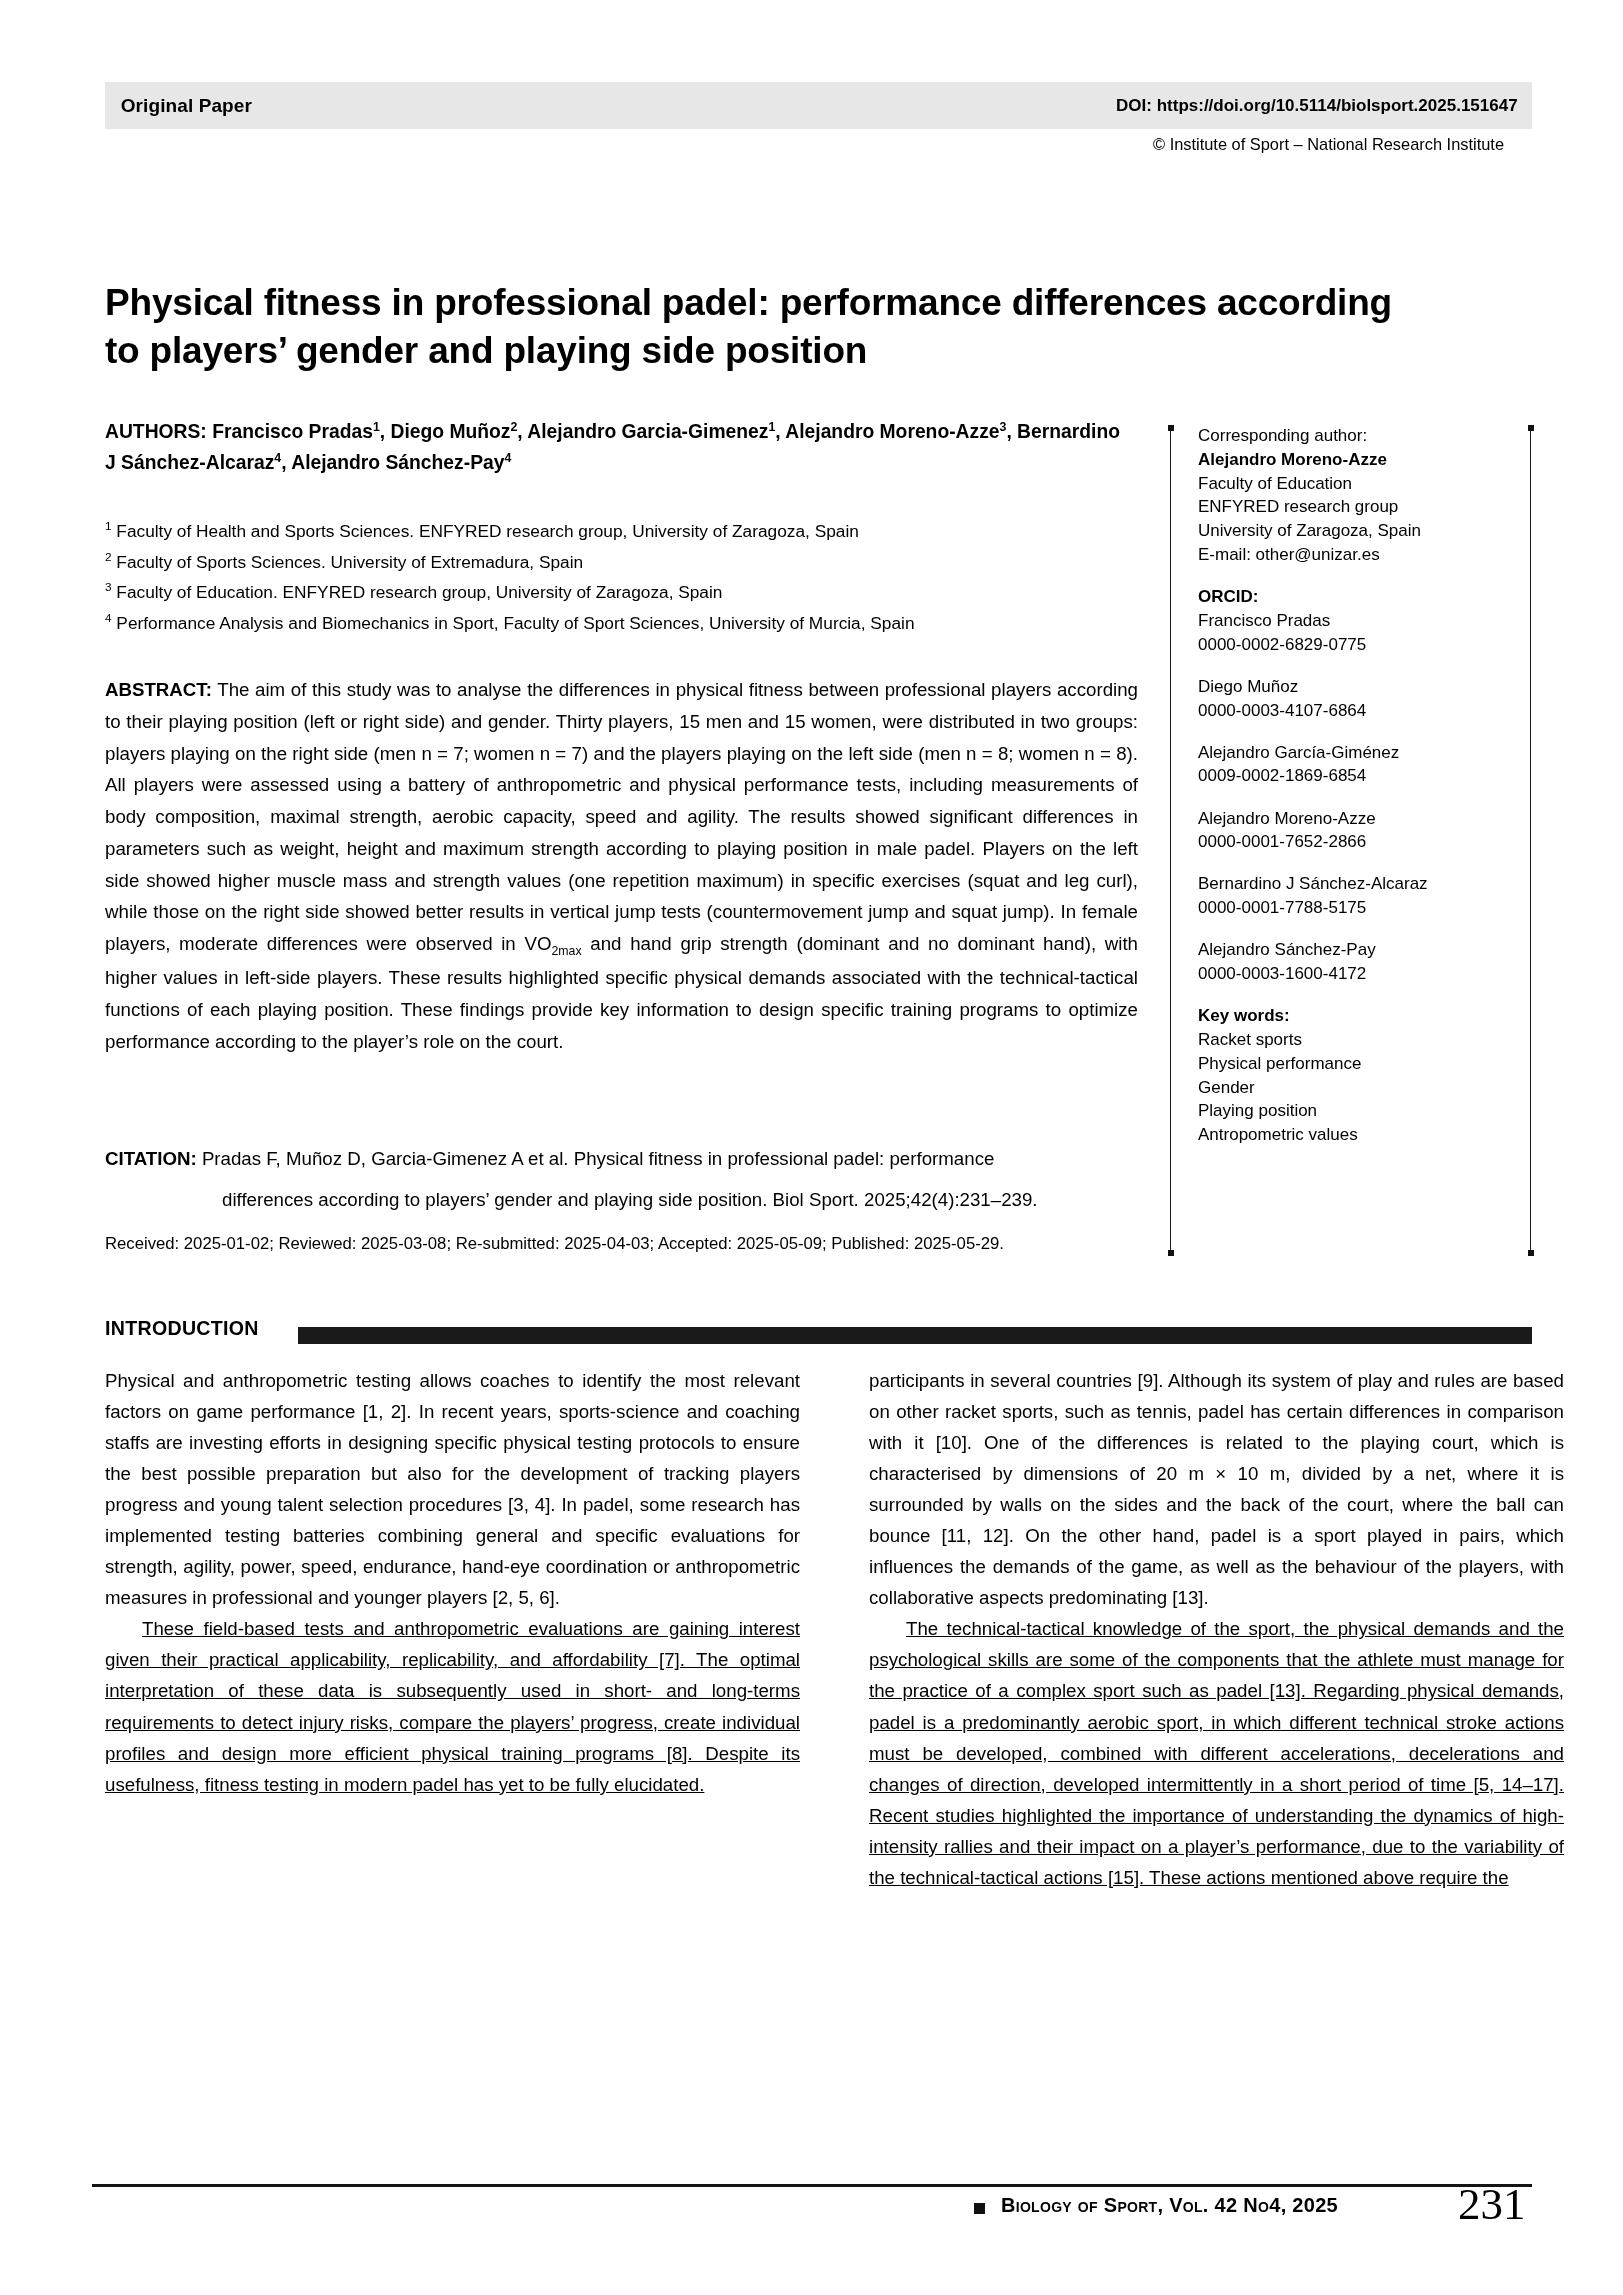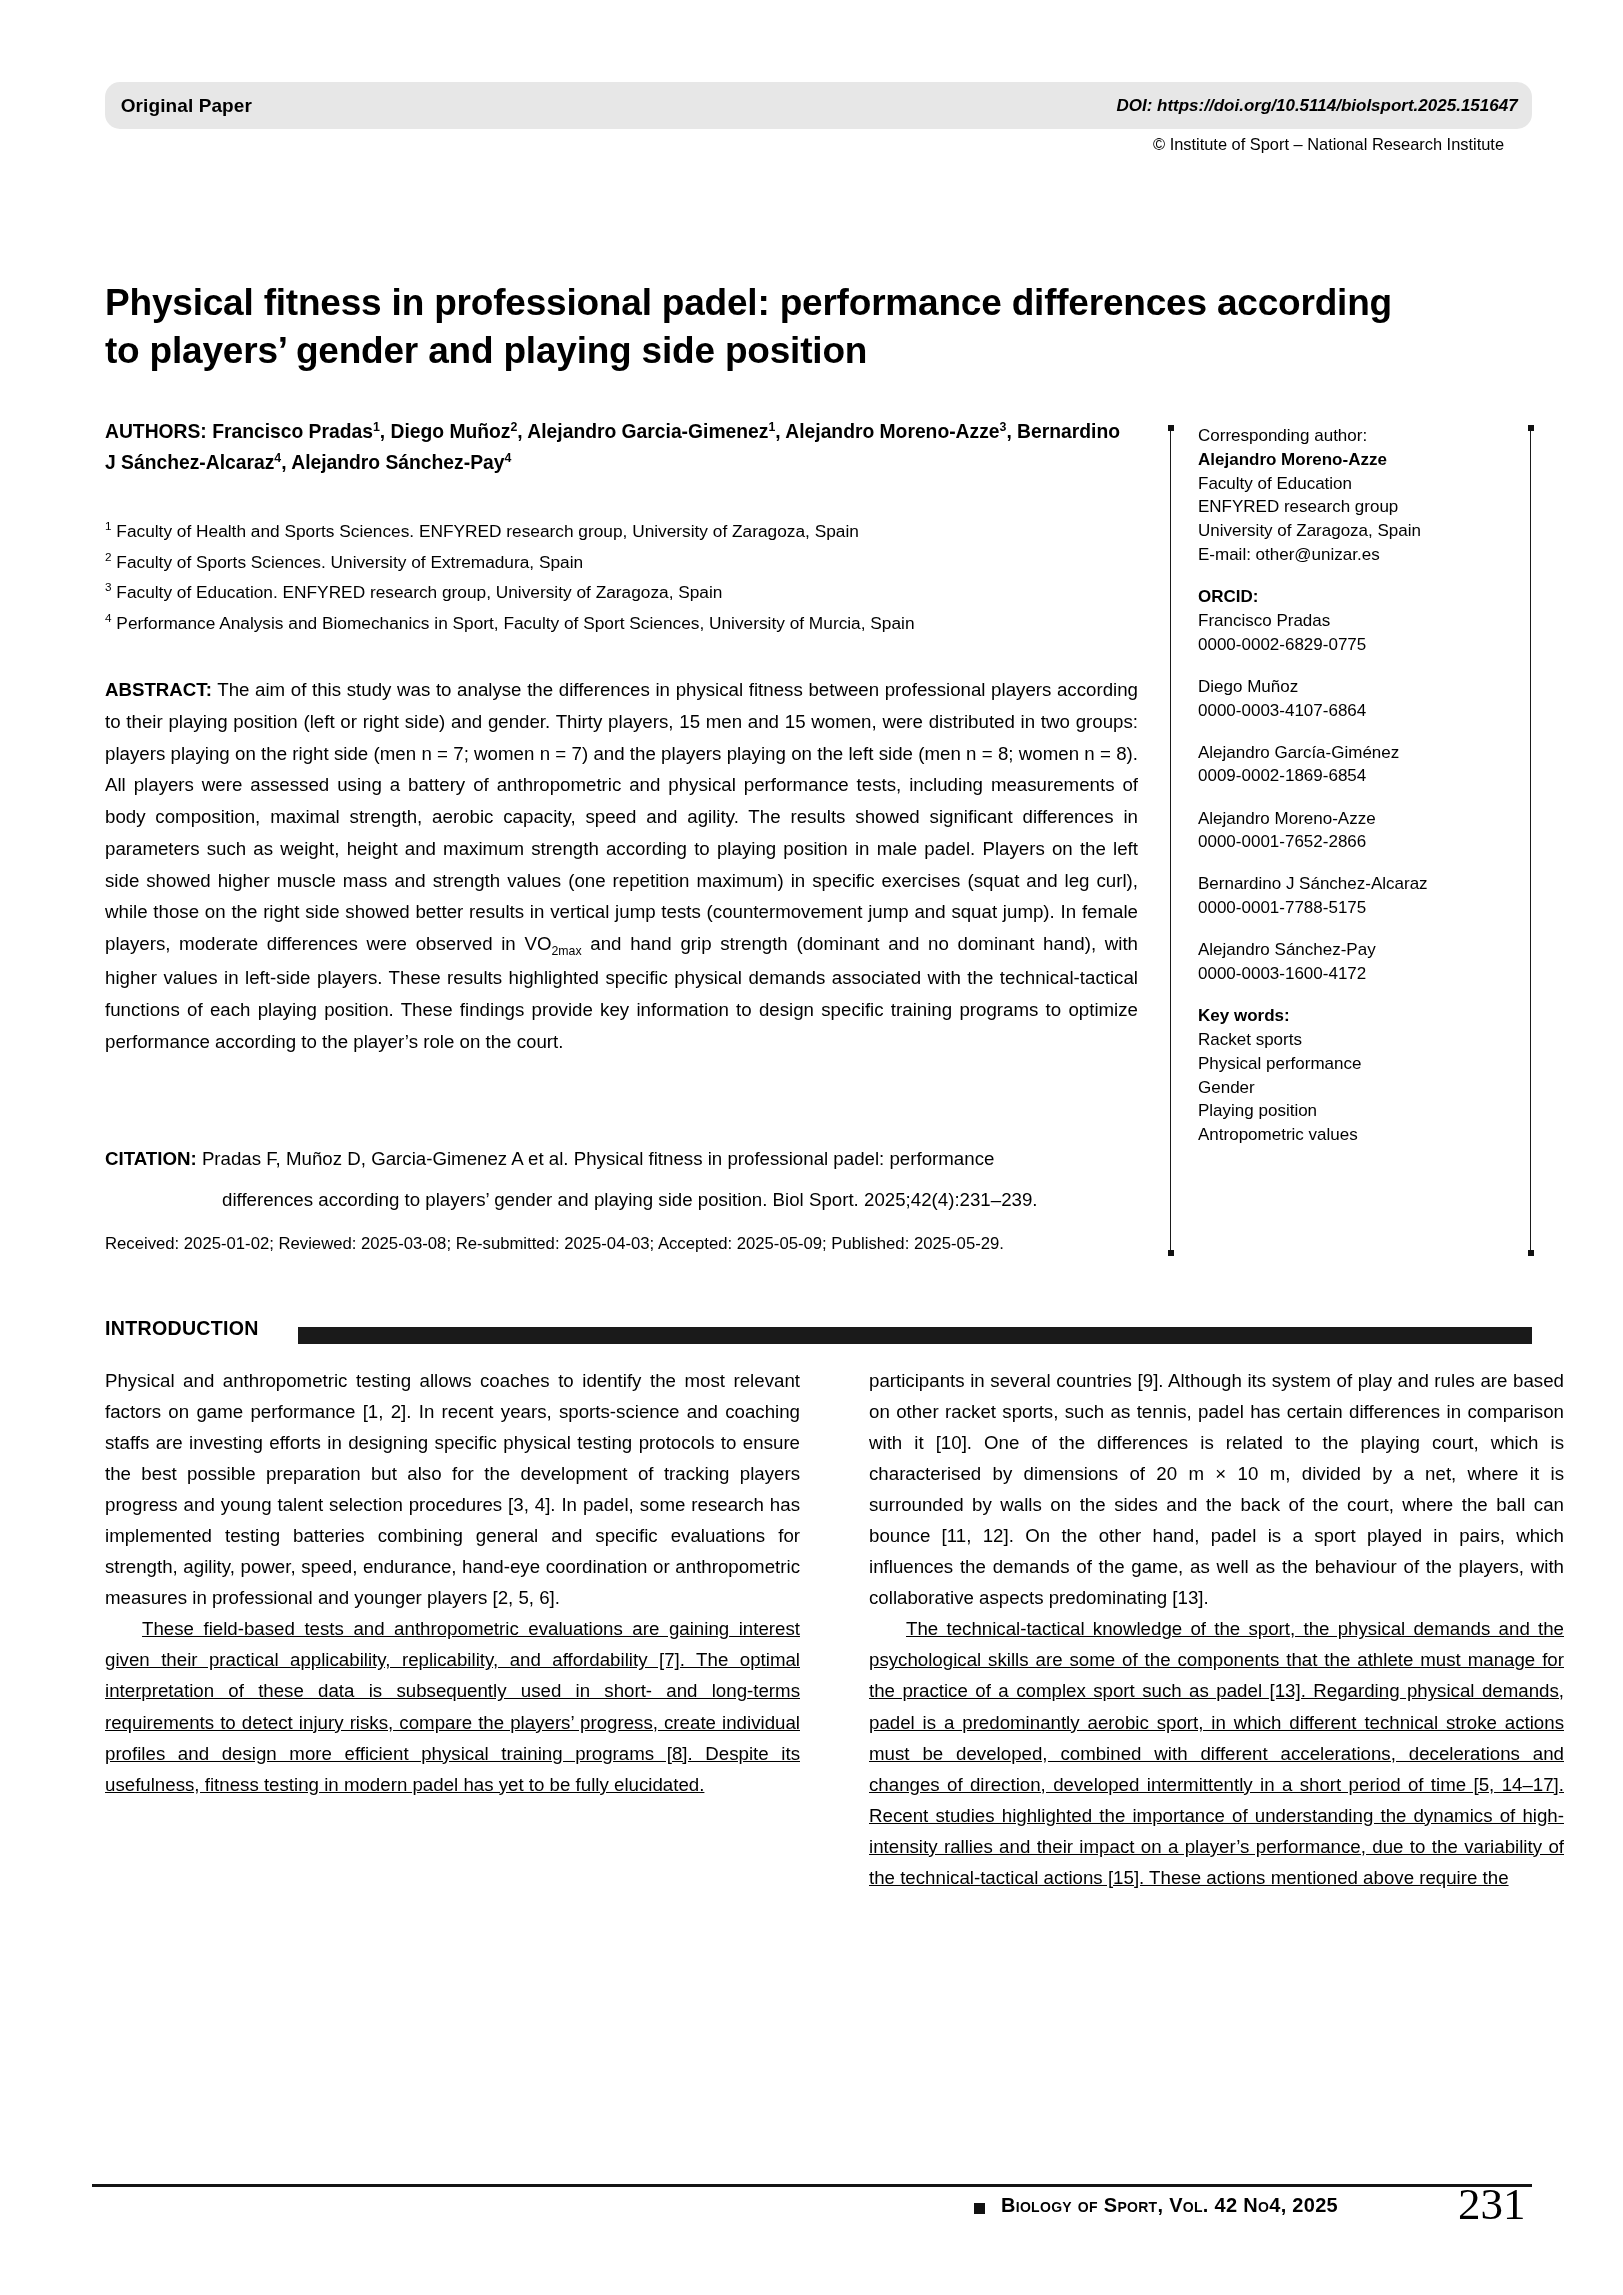--- a/index.html
+++ b/index.html
@@ -29,31 +29,29 @@
     left: 105px;
     top: 82px;
     width: 1427px;
     height: 47px;
     background: #e7e7e7;
     display: flex;
     align-items: center;
     justify-content: space-between;
     box-sizing: border-box;
     padding: 0 14.4px 0 15.7px;
-    border-radius: 15px;
   }
   .header-type {
     font-size: 19px;
     font-weight: bold;
     letter-spacing: 0.1px;
   }
   .header-doi {
     font-size: 17px;
     font-weight: bold;
-    font-style: italic;
   }
   .header-copyright {
     position: absolute;
     right: 119px;
     top: 135px;
     font-size: 16.4px;
     font-weight: normal;
     text-align: right;
   }
 

